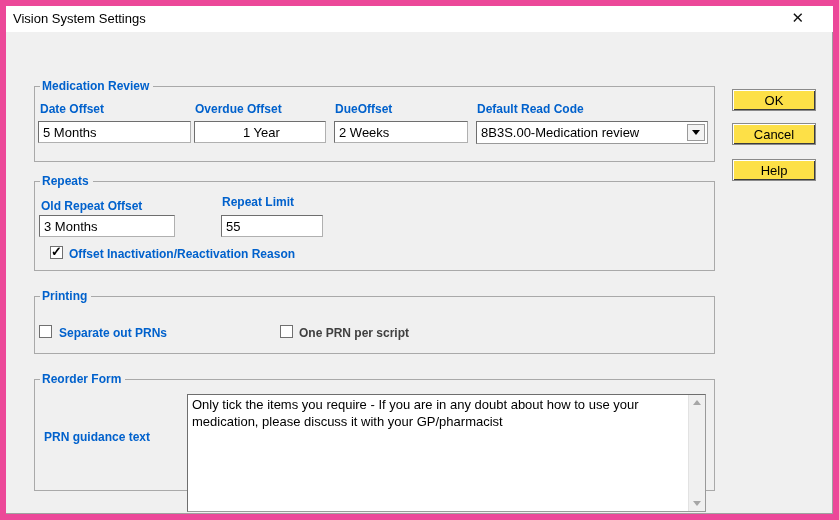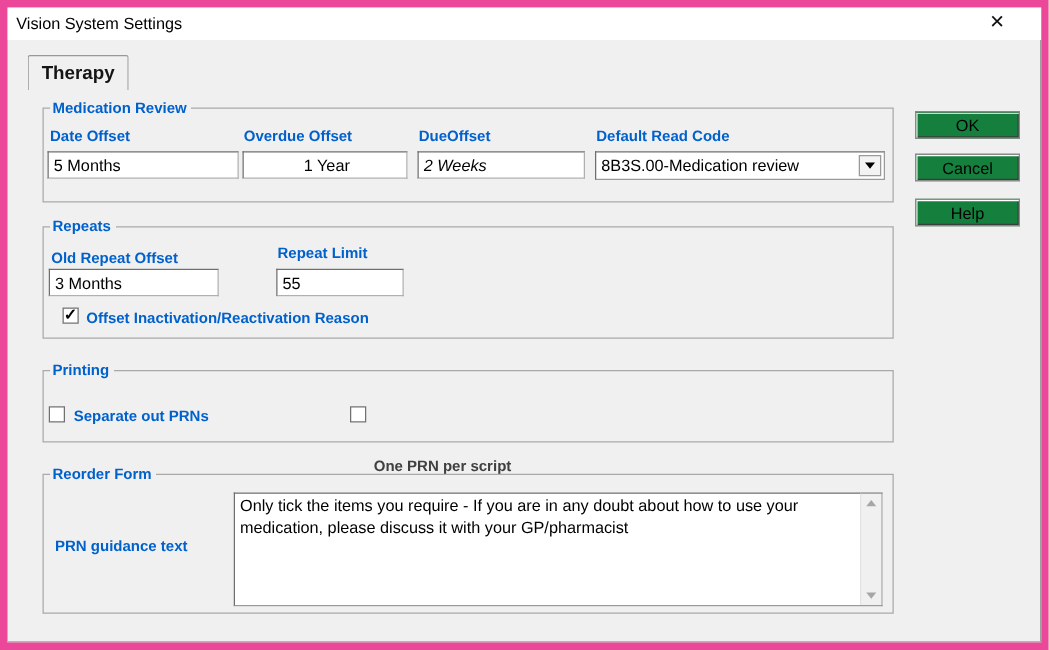--- a/index.html
+++ b/index.html
@@ -84,33 +84,33 @@
   }
   .cb[data-checked="true"]::after {
     content: "✓";
     position: absolute; left: 0px; top: -3px;
     font-size: 13px; font-weight: bold; color: #000;
   }
   .cb-label {
     position: absolute; font-size: 12px; font-weight: bold;
     white-space: nowrap; color: var(--accent, #0061cc);
   }
-  .cb-label.dark { color: var(--dark-label, #404040); margin-top: 40px; }
+  .cb-label.dark { color: var(--dark-label, #404040); }
 
   .btn {
     position: absolute; left: 726px; width: 84px; height: 22px;
-    background: #15803d;
+    background: #fde047;
     border: 1px solid #8a8a8a;
     box-shadow: inset 1px 1px 0 #ffffff, inset -1px -1px 0 #3c3c3c;
     display: flex; align-items: center; justify-content: center;
     font-size: 13px; color: #000; cursor: default;
   }
 
   .ta-wrap {
-    position: absolute; left: 181px; top: 388px; width: 519px; height: 91px;
+    position: absolute; left: 181px; top: 388px; width: 519px; height: 118px;
     background: #fff;
     border: 1px solid; border-color: #6e6e6e #9a9a9a #9a9a9a #6e6e6e;
     display: flex;
   }
   .ta-text {
     flex: 1; padding: 1px 4px; overflow: hidden;
     font-size: 13px; line-height: 17px; color: #000;
     white-space: pre-wrap; outline: none;
   }
   .ta-scroll {
@@ -132,35 +132,32 @@
 </head>
 <body>
 
 <div class="window">
 
   <div class="titlebar">
     <span class="title-text">Vision System Settings</span>
     <span class="close">✕</span>
   </div>
 
-  <div class="tab">
-    <span>Therapy</span>
-  </div>
 
   <fieldset class="group" style="top:73px; height:83px;">
     <legend>Medication Review</legend>
   </fieldset>
   <span class="lbl" style="left:34px; top:96px;">Date Offset</span>
   <span class="lbl" style="left:189px; top:96px;">Overdue Offset</span>
   <span class="lbl" style="left:329px; top:96px;">DueOffset</span>
   <span class="lbl" style="left:471px; top:96px;">Default Read Code</span>
 
   <input class="txt" style="left: 32px; top: 115px; width: 153px;" value="5 Months">
   <input class="txt" style="left: 188px; top: 115px; width: 132px; padding-left: 48px;" value="1 Year">
-  <input class="txt" style="left: 328px; top: 115px; width: 134px; font-style: italic;" value="2 Weeks">
+  <input class="txt" style="left: 328px; top: 115px; width: 134px;" value="2 Weeks">
 
   <div class="combo" style="left:470px; top:115px; width:232px;">
     <span class="combo-text">8B3S.00-Medication review</span>
     <span class="combo-btn">
       <span class="arr-down"></span>
     </span>
   </div>
 
   <fieldset class="group" style="top:168px; height:97px;">
     <legend>Repeats</legend>

